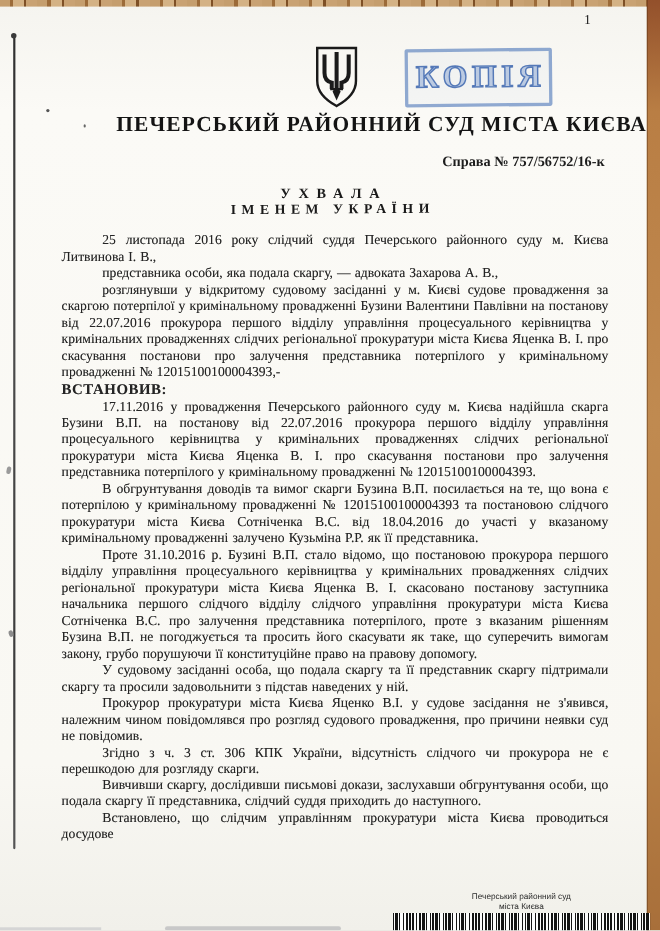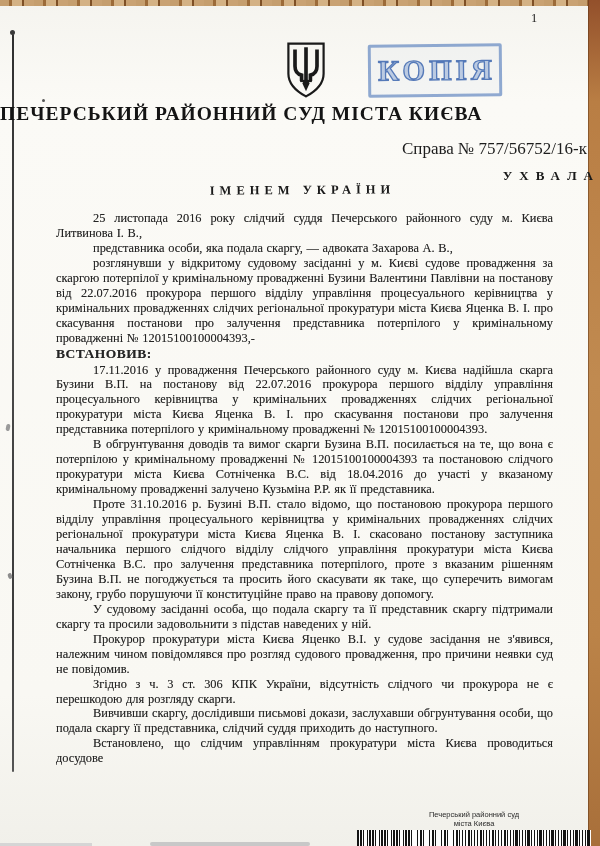--- a/index.html
+++ b/index.html
@@ -25,24 +25,24 @@
   .bb2{position:absolute;left:436px;top:841px;width:144px;height:5px;background:#bdbdbd;border-radius:2px;}
   .bb3{position:absolute;left:0;top:843px;width:92px;height:3px;background:#d5d5d5;}
   
   .pagenum{position:absolute;left:531px;top:11px;font-size:12.5px;color:#222;}
   .emblem{position:absolute;left:284px;top:41px;width:44px;height:58px;}
   .stamp{position:absolute;left:368px;top:44px;width:134px;height:53px;box-sizing:border-box;
     border:3px solid rgba(77,118,185,.6);border-radius:2px;background:rgba(120,160,215,.05);
     display:flex;align-items:center;justify-content:center;transform:rotate(-.6deg);}
   .stamp span{font-weight:700;font-size:29px;letter-spacing:4px;padding-left:4px;
     color:rgba(98,138,200,.38);-webkit-text-stroke:1.3px rgba(62,103,175,.85);line-height:1;}
-  .court{position:absolute;left:0;top:103px;width:588px;text-align:left;
+  .court{position:absolute;left:0;top:103px;width:588px;text-align:right;
     font-size:19.5px;font-weight:700;letter-spacing:1px;color:#141414;}
-  .case{position:absolute;left:402px;top:139px;font-size:17px;color:#1d1d1d;}
-  .title{position:absolute;left:0;top:168px;width:600px;text-align:right;
+  .case{position:absolute;left:402px;top:139px;font-size:13px;color:#1d1d1d;font-weight:bold;}
+  .title{position:absolute;left:0;top:168px;width:600px;text-align:center;
     font-size:13px;font-weight:700;letter-spacing:7px;text-indent:7px;color:#1a1a1a;}
   .subtitle{position:absolute;left:0;top:183px;width:600px;text-align:center;
     font-size:12.5px;font-weight:700;letter-spacing:5px;text-indent:5px;color:#1a1a1a;transform:rotate(-.4deg);}
   
   .doc-body{position:absolute;left:56px;top:211px;width:497px;
     font-size:12.4px;line-height:14.95px;text-align:justify;word-spacing:.6px;color:#242424;
     text-shadow:0 0 .4px rgba(0,0,0,.35);}
   .doc-body p{margin:0;text-indent:37px;}
   .vstanoviv{font-weight:700;font-size:13.5px;text-align:left;letter-spacing:.5px;margin:1px 0;}
   

